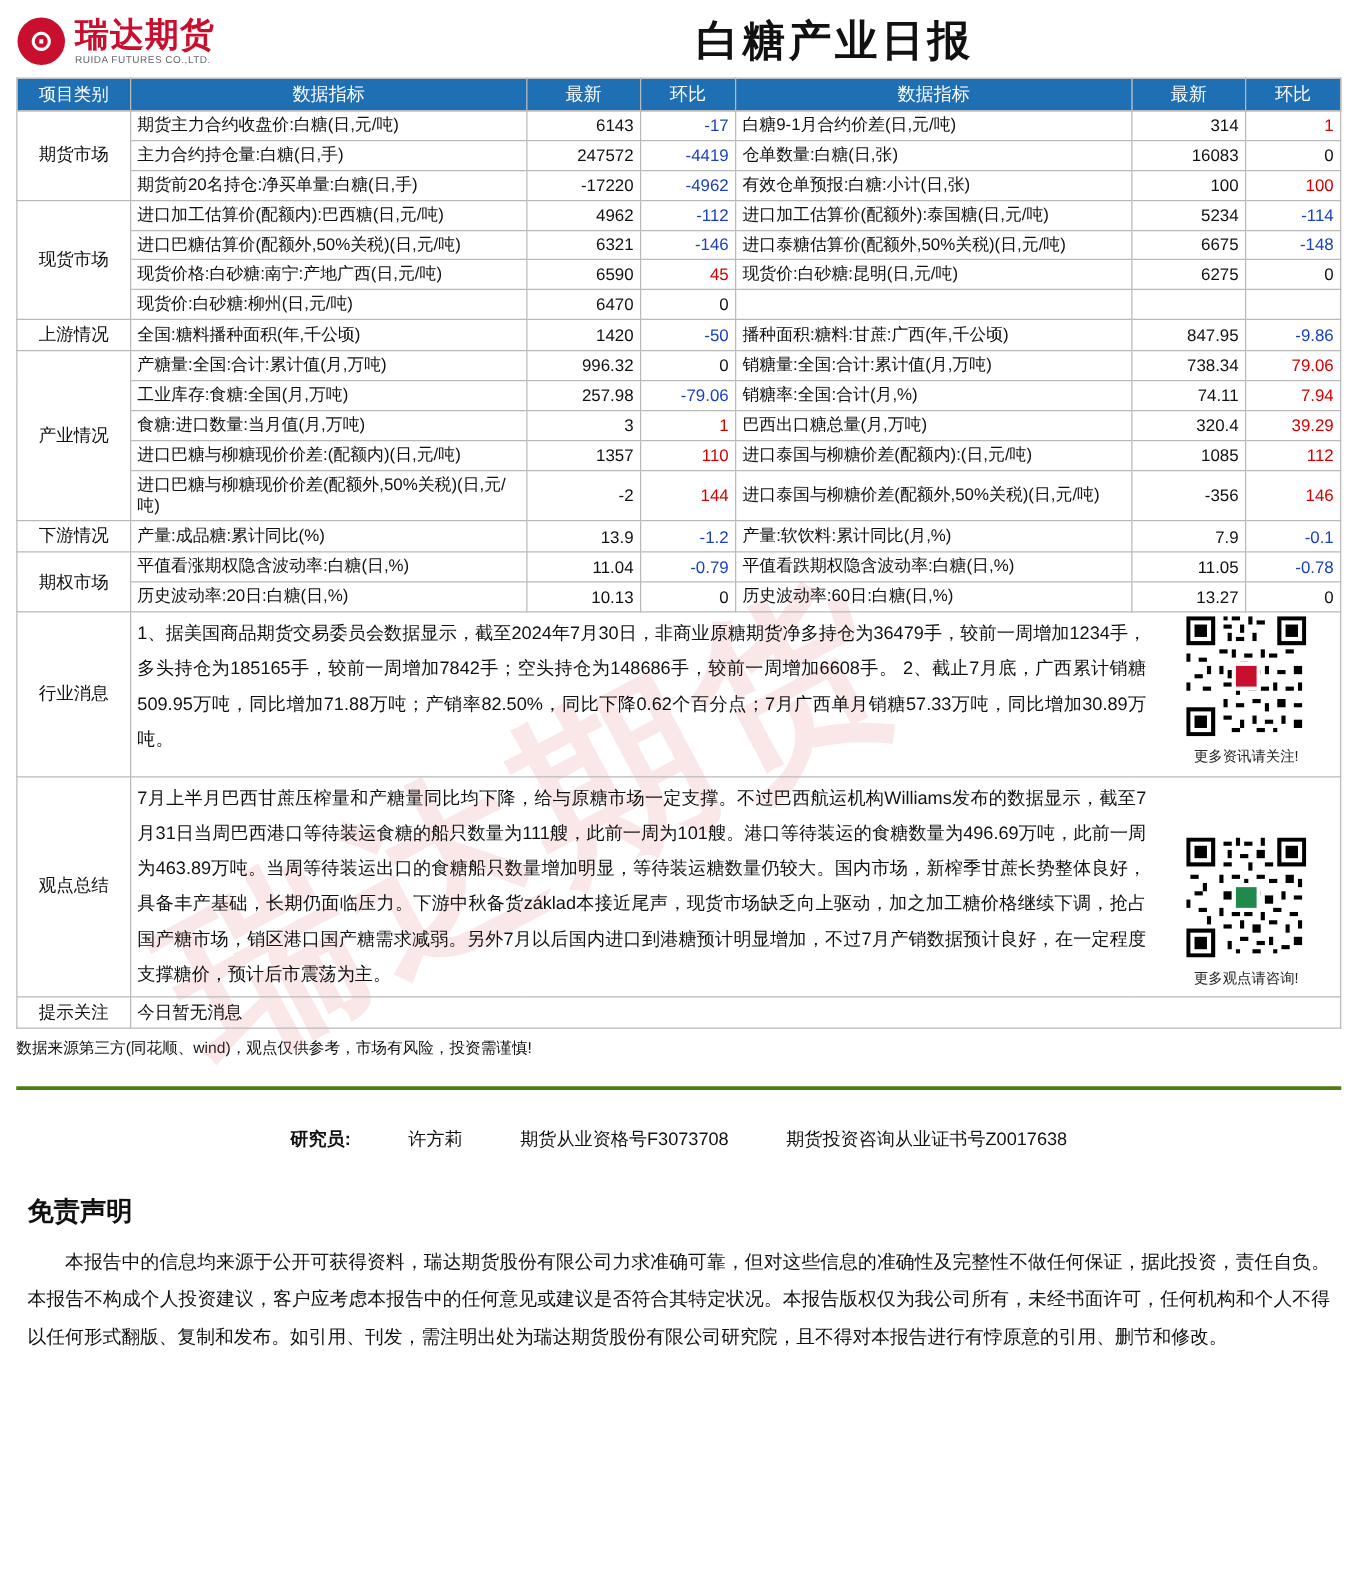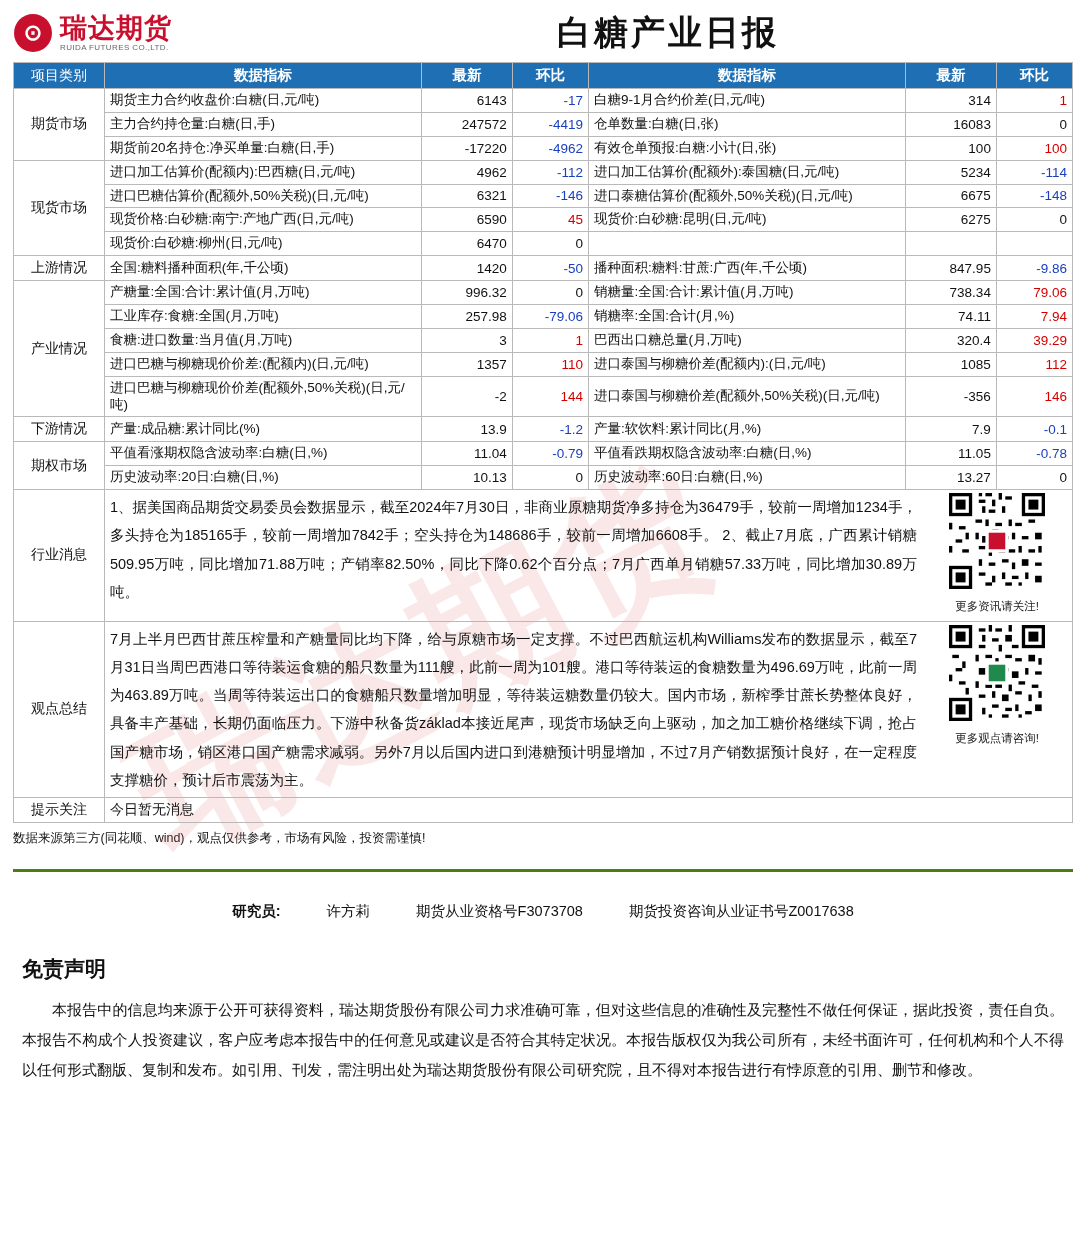--- a/index.html
+++ b/index.html
@@ -72,21 +72,21 @@
     border-radius: 23px;
   }
   table.main td, table.main th {
     border: 1px solid #b9b9b9;
     padding: 3px 5px;
     vertical-align: middle;
   }
   thead th {
     background: #1f6fb5;
     color: #ffffff;
-    font-weight: bold;
+    font-weight: normal;
     font-size: 14.5px;
     text-align: center;
     padding: 6px 4px;
     border: 1px solid #1f6fb5;
   }
   .cat {
     text-align: center;
     font-weight: normal;
     font-size: 14px;
     width: 86px;
@@ -105,21 +105,21 @@
     text-align: justify;
   }
   .news-flex { display: flex; }
   .news-text { flex: 1; }
   .qr-col {
     width: 150px;
     flex: 0 0 150px;
     display: flex;
     flex-direction: column;
     align-items: center;
-    justify-content: flex-start;
+    justify-content: flex-end;
     padding-left: 10px;
   }
   .qr-caption { font-size: 11.5px; color: #222; margin-top: 6px; }
   .qr-svg { display: block; }
 
   .tip-label { text-align: center; font-size: 14px; font-family: Liberation Serif, serif; }
   .tip-val { padding-left: 8px; font-size: 14px; }
 
   .source-note {
     margin: 7px 13px 0 13px;

